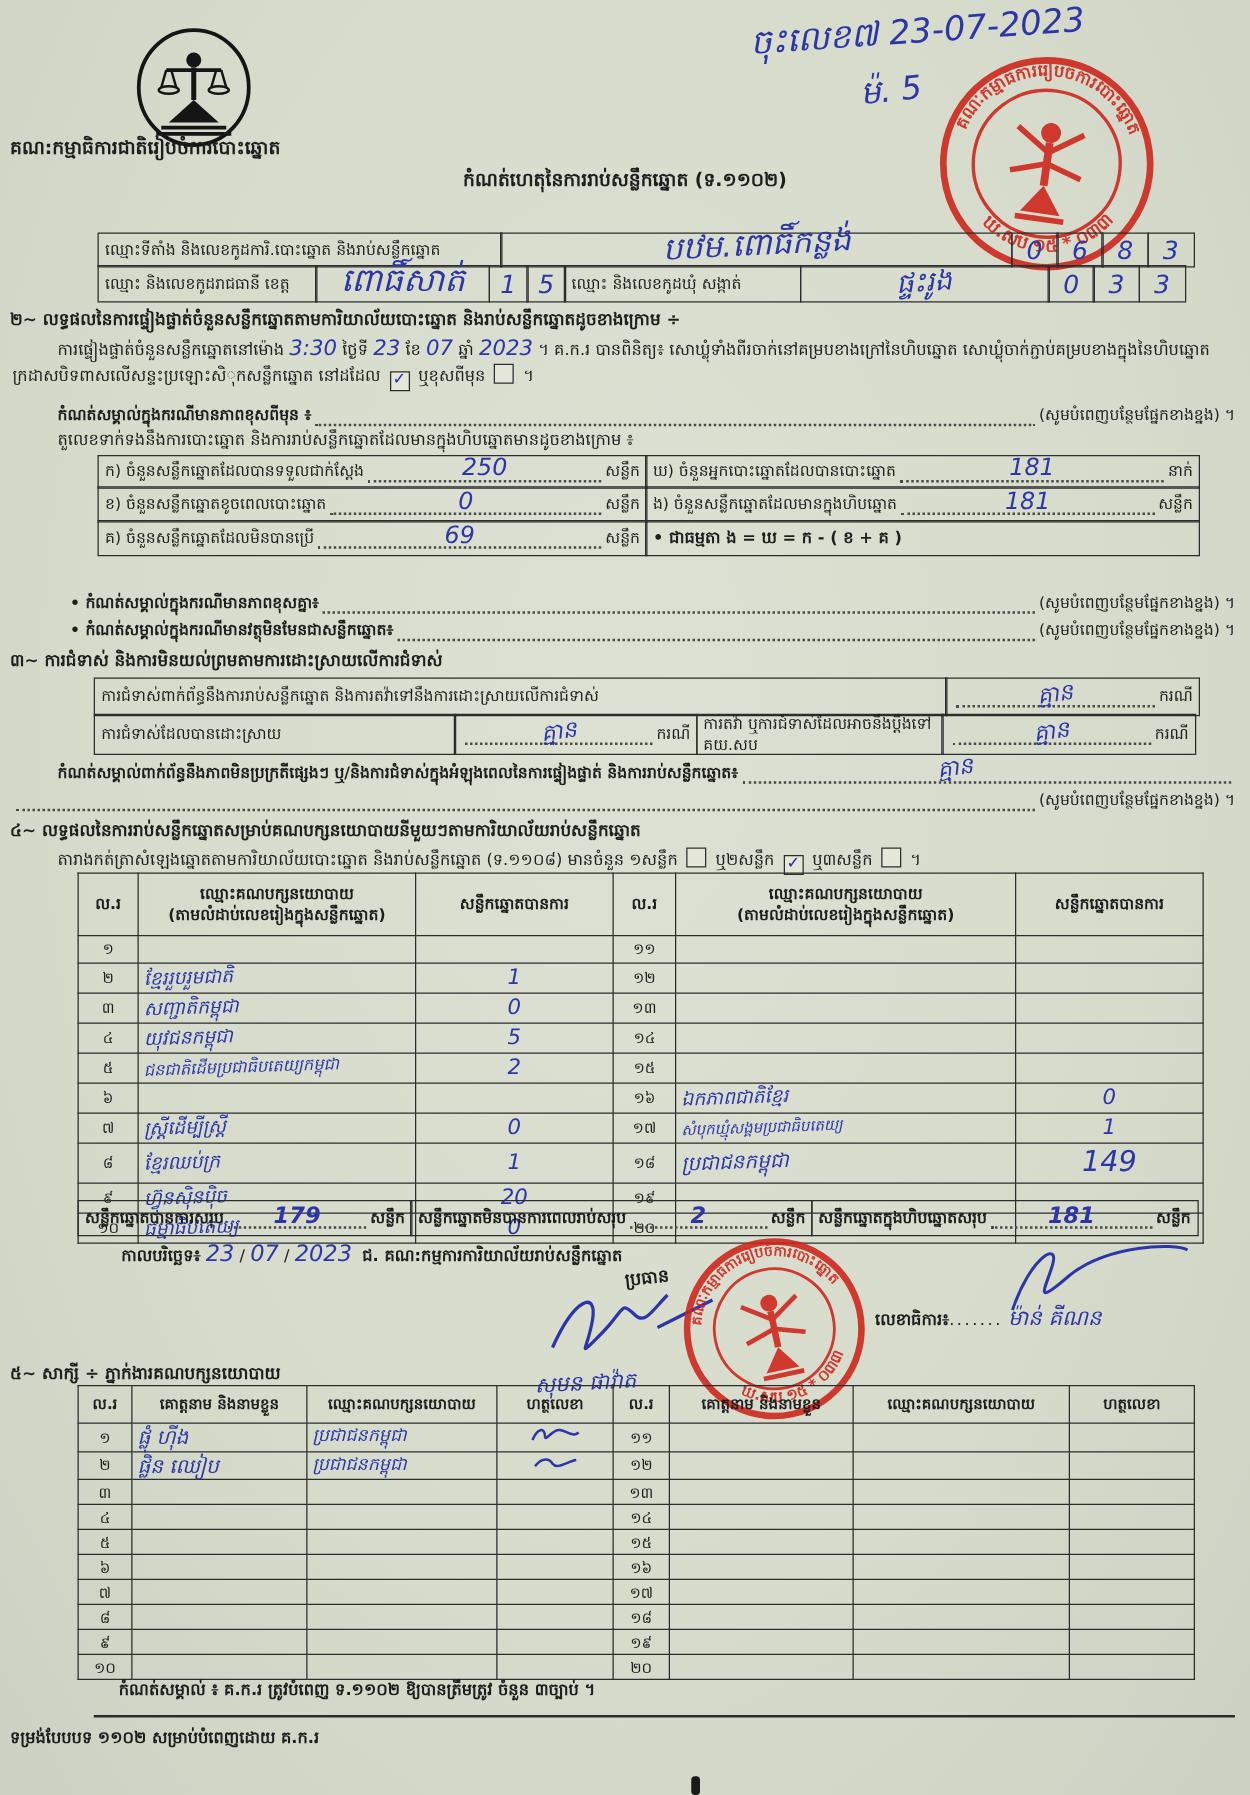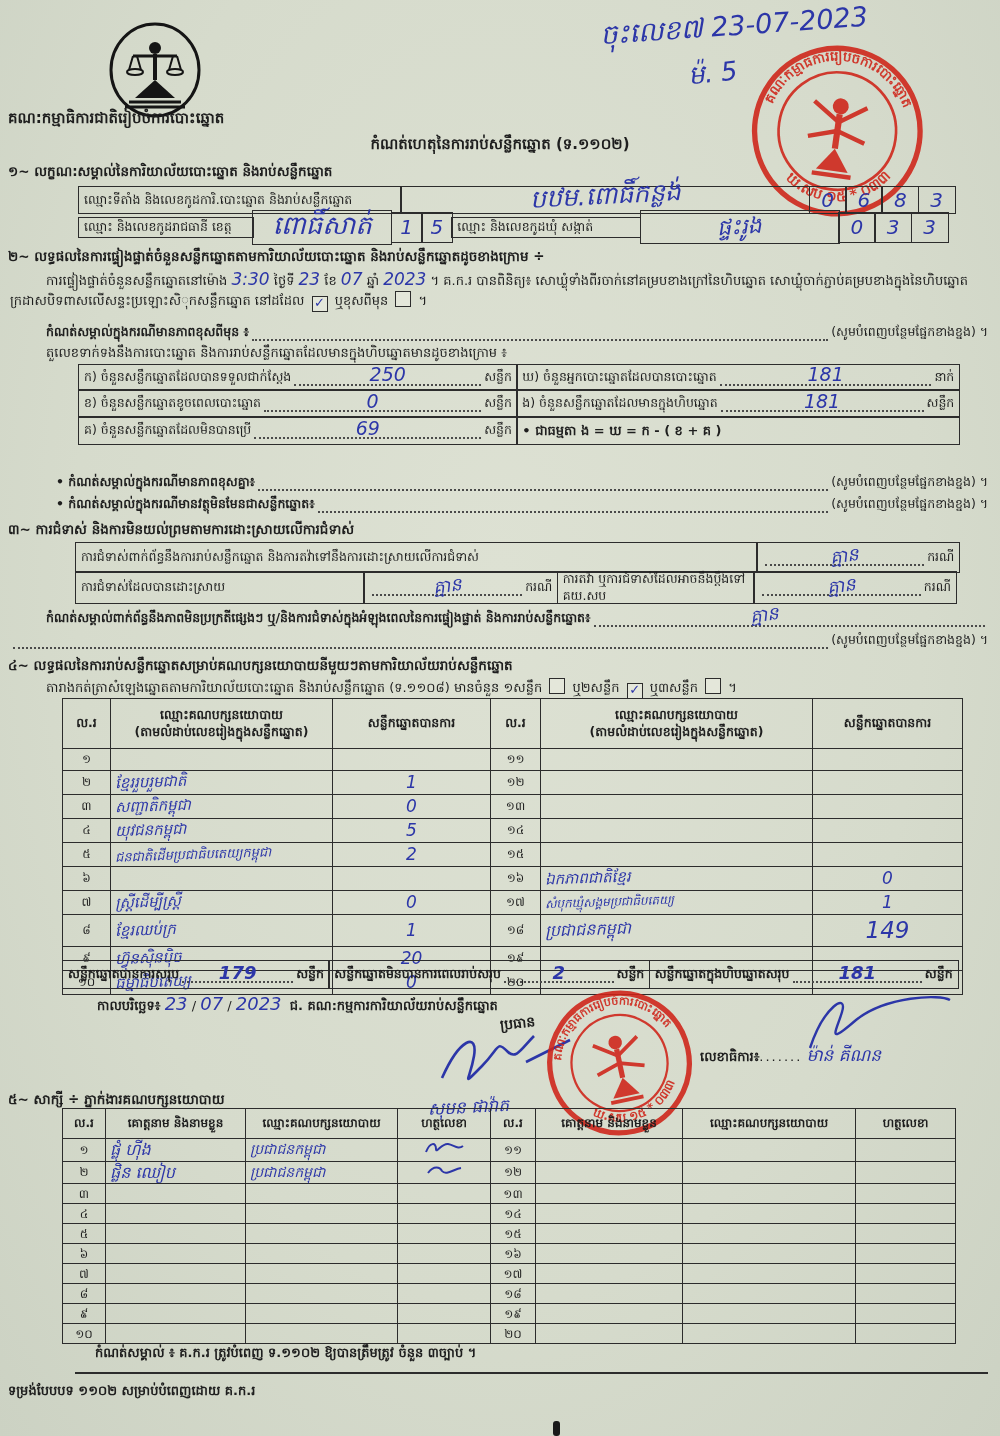--- a/index.html
+++ b/index.html
@@ -73,42 +73,41 @@
       <text fill="#cf2318" font-size="16" font-weight="bold">
         <textPath href="#arcB" startOffset="28%">ឃ.សប ១៥ * ០៣៣</textPath></text>
       <circle cx="100" cy="72" r="9" fill="#cf2318"></circle>
       <path d="M100 81 L100 120" stroke="#cf2318" stroke-width="7"></path>
       <path d="M100 90 L70 70 M100 90 L130 70 M100 100 L68 110 M100 100 L132 110" stroke="#cf2318" stroke-width="5"></path>
       <path d="M100 120 L82 145 L118 145 Z" fill="#cf2318"></path>
       <path d="M78 150 L122 150" stroke="#cf2318" stroke-width="5"></path>
     </svg>
   </div>
 
-  <div class="abs heading" style="left:8px;top:162px;">១~ លក្ខណ:សម្គាល់នៃការិយាល័យបោះឆ្នោត និងរាប់សន្លឹកឆ្នោត</div>
 
   <div class="abs" style="left:78px;top:186px;width:884px;">
     <div class="frow" style="height:28px;">
       <div class="cell smalltxt" style="width:324px;">ឈ្មោះទីតាំង និងលេខកូដការិ.បោះឆ្នោត និងរាប់សន្លឹកឆ្នោត</div>
       <div class="cell" style="width:410px;justify-content:center;position:relative;">
         <span class="hw" style="font-size:25px;transform:rotate(-3deg);margin-top:-8px;">បឋម.ពោធិ៍កន្លង់</span>
       </div>
       <div class="cell digitbox" style="width:38px;">
           <span class="hw">0</span>
         </div>
       <div class="cell digitbox" style="width:38px;">
           <span class="hw">6</span>
         </div>
       <div class="cell digitbox" style="width:38px;">
           <span class="hw">8</span>
         </div>
       <div class="cell digitbox" style="width:38px;">
           <span class="hw">3</span>
         </div>
     </div>
-    <div class="frow" style="height:28px;align-items:center;">
+    <div class="frow" style="height:28px;">
       <div class="cell smalltxt" style="width:176px;">ឈ្មោះ និងលេខកូដរាជធានី ខេត្ត</div>
       <div class="cell" style="width:140px;justify-content:center;">
         <span class="hw" style="font-size:26px;margin-top:-4px;font-style:italic;">ពោធិ៍សាត់</span>
       </div>
       <div class="cell digitbox" style="width:32px;">
           <span class="hw">1</span>
         </div>
       <div class="cell digitbox" style="width:32px;">
           <span class="hw">5</span>
         </div>

